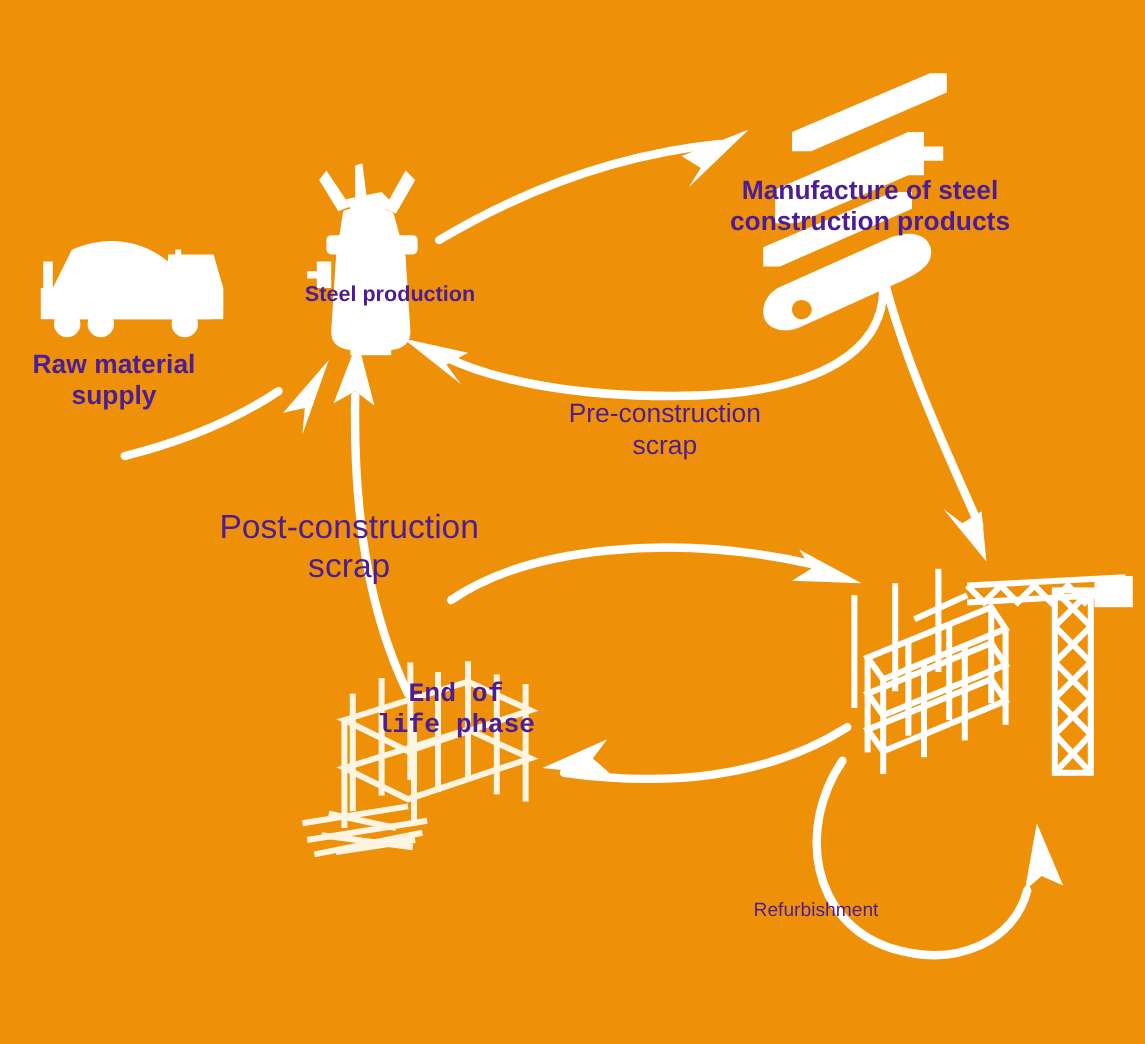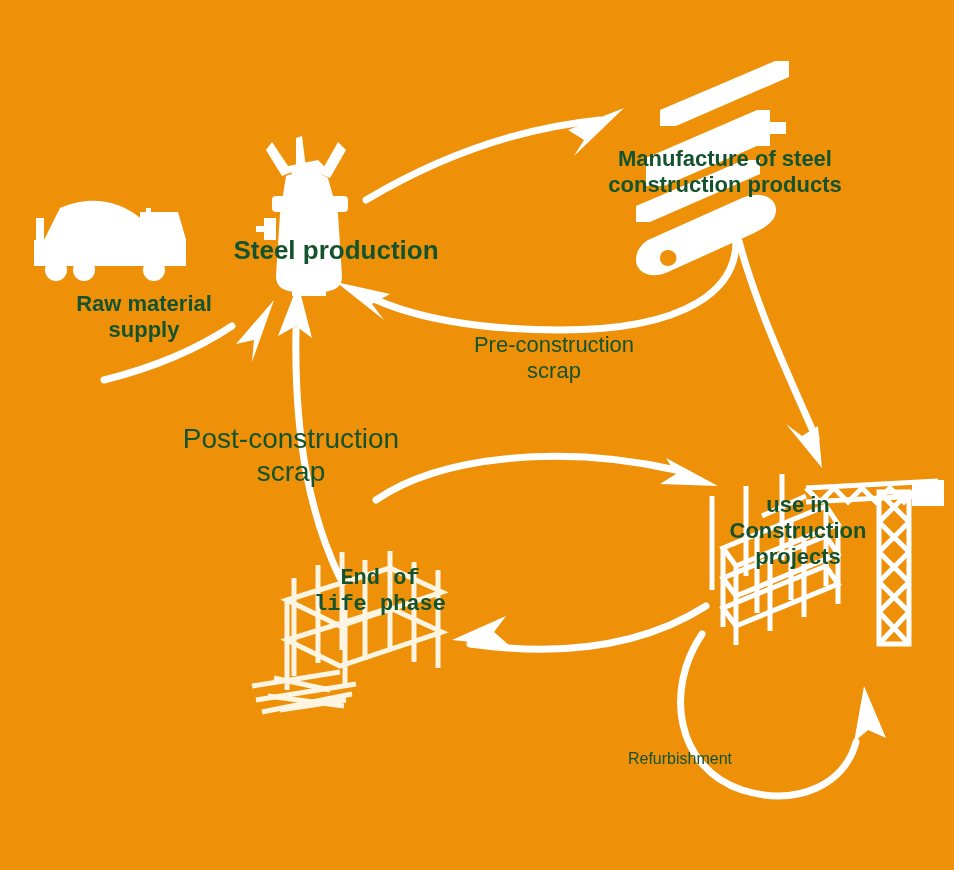--- a/index.html
+++ b/index.html
@@ -8,21 +8,21 @@
     width:954px;height:870px;
     background:#ee9109;
     font-family:"Liberation Sans", sans-serif;
     overflow:hidden;
     position:relative;
   }
   #stage{position:relative;width:954px;height:870px;}
   svg.layer{position:absolute;left:0;top:0;width:954px;height:870px;}
   .lbl{
     position:absolute;
-    color:#14532d;
+    color:#4c1d95;
     line-height:1.18;
     text-align:center;
     white-space:pre-line;
     -webkit-font-smoothing:antialiased;
   }
   .lbl.bold{font-weight:bold;}
   .lbl.plain{font-weight:normal;margin-top:32px;}
 </style>
 </head>
 <body>
@@ -175,31 +175,28 @@
       <path d="M298 284 L278 336 L296 326 L312 338 Z"></path>
 
       <path d="M718 486 L666 458 L676 474 L660 484 Z"></path>
 
       <path d="M452 640 L506 616 L494 632 L510 646 Z"></path>
 
       <path d="M864 686 L886 738 L868 730 L854 742 Z"></path>
     </g>
   </svg>
 
-  <div class="lbl bold" style="left:11px;top:291px;width:190px;font-size:22px;padding-left:38px;">Raw material
+  <div class="lbl bold" style="left:0px;top:291px;width:190px;font-size:22px;">Raw material
 supply</div>
 
-  <div class="lbl bold" style="left:223px;top:235px;width:226px;font-size:26px;">Steel production</div>
+  <div class="lbl bold" style="left:212px;top:235px;width:226px;font-size:18px;">Steel production</div>
 
   <div class="lbl bold" style="left:580px;top:146px;width:290px;font-size:22px;">Manufacture of steel
 construction products</div>
 
-  <div class="lbl bold" style="left:698px;top:492px;width:200px;font-size:22px;">use in
-Construction
-projects</div>
 
   <div class="lbl bold" style="left:290px;top:566px;width:180px;font-size:22px;font-family:Liberation Mono, monospace;">End of
 life phase</div>
 
   <div class="lbl plain" style="left:440px;top:300px;width:228px;font-size:22px;">Pre-construction
 scrap</div>
 
   <div class="lbl plain" style="left:175px;top:390px;width:232px;font-size:28px;">Post-construction
 scrap</div>
 

